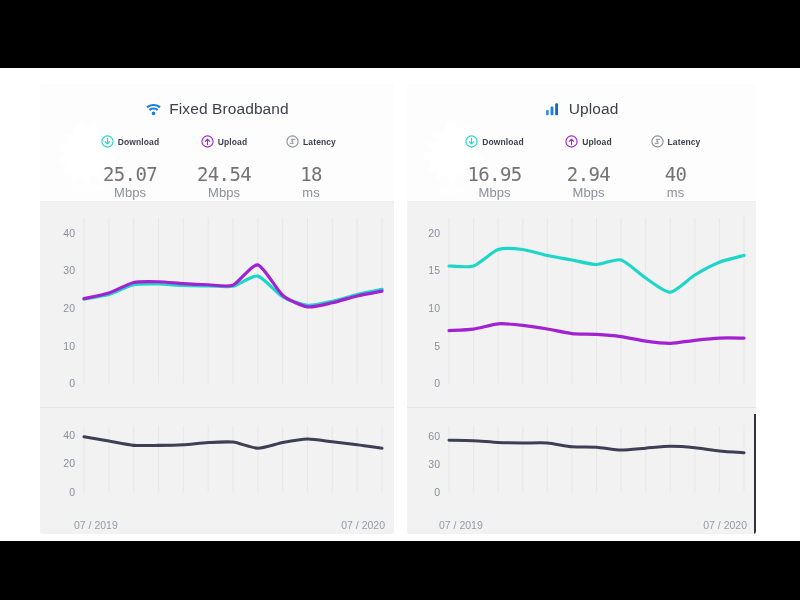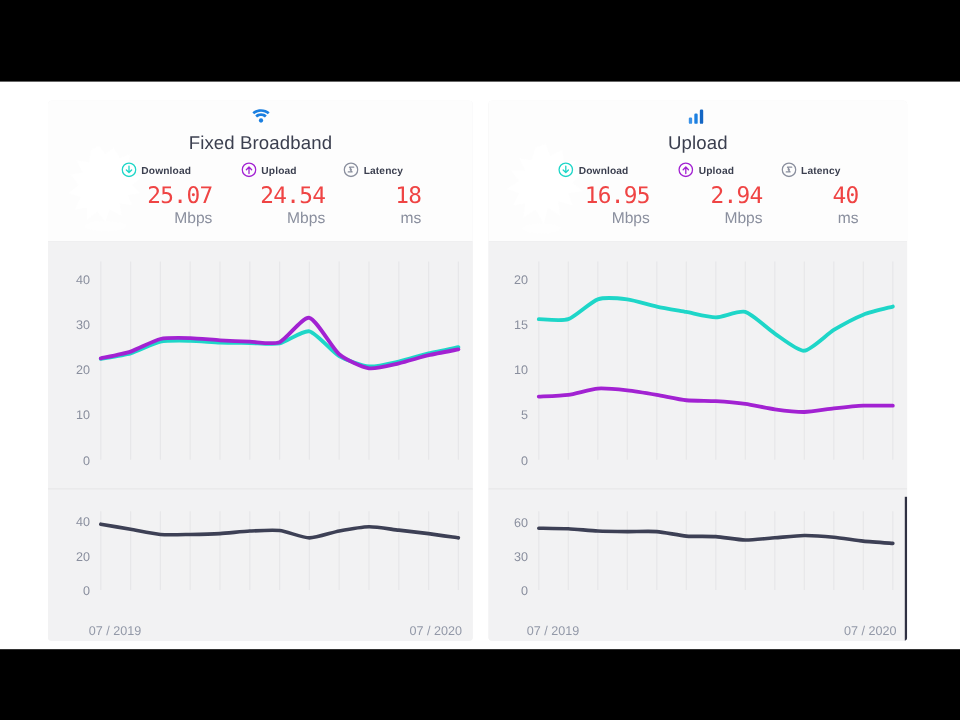--- a/index.html
+++ b/index.html
@@ -50,52 +50,51 @@
   .watermark svg { width: 100%; height: 100%; display: block; }
 
   .panel-title {
     position: relative;
     display: flex; align-items: center; justify-content: center;
     gap: 7px;
     font-size: 15.5px;
     color: #3b3f4f;
     letter-spacing: .1px;
     height: 22px;
-    flex-direction: column;
   }
   .title-icon { display: block; width: 17px; height: 15px; }
   .title-icon svg { display: block; }
 
   .metrics {
     position: relative;
     display: flex;
     justify-content: center;
     padding: 14px 0 0 0;
   }
   .metric {
     width: 94px;
-    text-align: right;
+    text-align: center;
   }
   .metric.lat { width: 80px; }
   .metric-head {
     display: flex; align-items: center; justify-content: center; gap: 4px;
     height: 15px;
   }
   .m-icon { width: 13px; height: 13px; display: block; }
   .m-icon svg { display: block; }
   .metric-label {
     font-size: 8.5px; font-weight: bold; color: #3b3f4f; letter-spacing: .1px;
   }
   .metric-value {
     font-size: 19px;
-    color: #ef4444;
+    color: #737373;
     font-family: "DejaVu Sans Mono", monospace;
     letter-spacing: -.6px;
     line-height: 24px;
-    margin-top: 2px;
+    margin-top: 13px;
     font-weight: 300;
   }
   .metric-unit {
     font-size: 13px; color: #8a8f9e; margin-top: -1px;
   }
 
   .chart-block {
     position: relative;
     background: #f2f2f3;
     flex: 1 1 auto;

